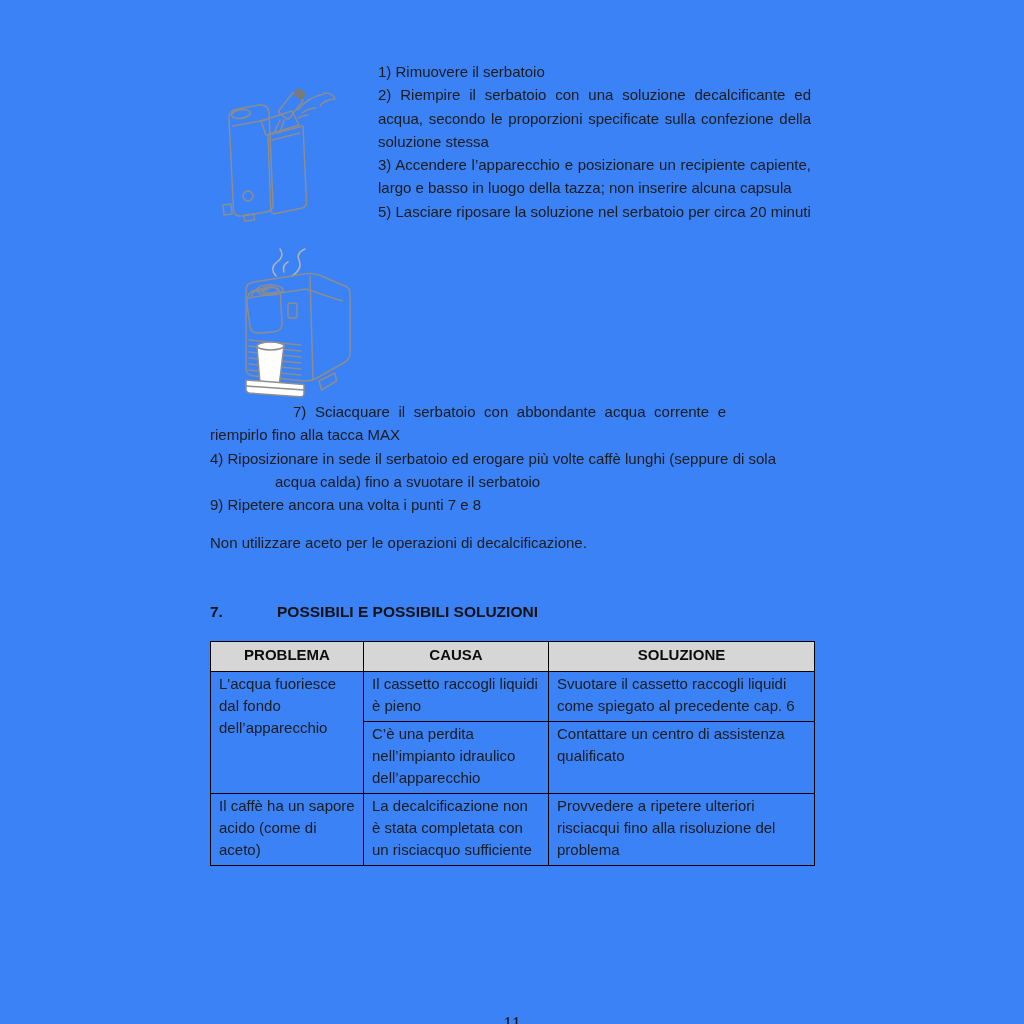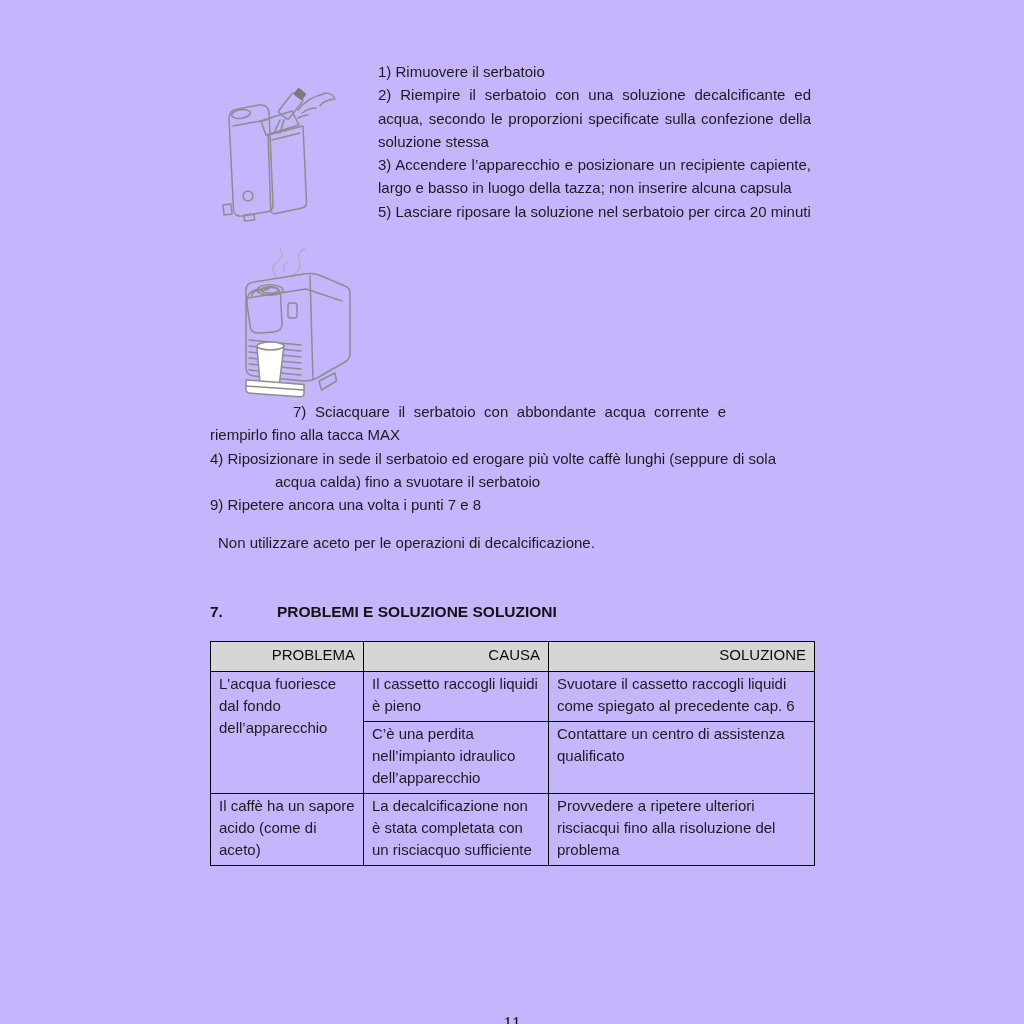--- a/index.html
+++ b/index.html
@@ -1,47 +1,47 @@
 <!DOCTYPE html>
 <html><head>
 <meta charset="utf-8">
 <style>
   html,body{margin:0;padding:0;}
   body{
     width:1024px;height:1024px;background:#ffffff;position:relative;
     font-family:"Liberation Sans",sans-serif;color:#1c1c1c;
     -webkit-font-smoothing:antialiased;
   }
-  .page{position:absolute;inset:0;background:#c4b5fd;overflow:hidden;}
+  .page{position:absolute;inset:0;background:#3b82f6;overflow:hidden;}
 
   
   .steps-block{position:absolute;left:210px;top:60px;width:601px;font-size:15px;line-height:23.3px;}
   .steps-top{display:flex;min-height:339px;}
   .figures-col{width:168px;flex:none;}
   .steps-col{width:433px;flex:none;text-align:justify;}
   .steps-col p{margin:0;}
   .fig1{margin:24px 0 0 4px;display:block;}
   .fig2{margin:16px 0 0 6px;display:block;}
   p.step{margin:0;}
   .step7{margin-left:85px;width:516px;text-indent:83px;text-align:justify;}
   .step8{margin-left:35px;width:566px;padding-left:65px;box-sizing:border-box;text-indent:-65px;text-align:justify;}
   .step9{margin-left:35px;}
   .step10,.step11{margin-left:38px;}
-  .note{margin-left:8px;}
+  .note{margin-left:0;}
 
   
   .section-heading{position:absolute;left:210px;top:603px;font-size:15.5px;font-weight:bold;color:#111;}
   .sec-num{display:inline-block;width:67px;}
 
   
   .trouble-table{position:absolute;left:210px;top:641px;border-collapse:collapse;table-layout:fixed;
     width:604px;font-size:15px;line-height:22px;}
   .trouble-table th,.trouble-table td{border:1.6px solid #000;vertical-align:top;
     padding:1px 8px 4px 8px;word-wrap:break-word;}
-  .trouble-table th{background:#d6d6d6;text-align:right;font-weight:normal;height:23px;padding-top:2px;color:#0d0d0d;}
+  .trouble-table th{background:#d6d6d6;text-align:center;font-weight:bold;height:23px;padding-top:2px;color:#0d0d0d;}
   .col-problema{width:153px;}
   .col-causa{width:185px;}
   .col-soluzione{width:266px;}
 
   
   .page-number{position:absolute;left:0;right:0;top:1014px;text-align:center;
     font-family:"Liberation Serif",serif;font-size:18px;color:#111;}
 
   
   .lineart{stroke:#8d8d8d;fill:none;stroke-width:1.5;stroke-linecap:round;stroke-linejoin:round;}
@@ -122,21 +122,21 @@
         <p class="step">5) Lasciare riposare la soluzione nel serbatoio per circa 20 minuti</p>
       </div>
     </div>
     <p class="step step7">7) Sciacquare il serbatoio con abbondante acqua corrente e riempirlo fino alla tacca MAX</p>
     <p class="step step8">4) Riposizionare in sede il serbatoio ed erogare più volte caffè lunghi (seppure di sola acqua calda) fino a svuotare il serbatoio</p>
     <p class="step step9">9) Ripetere ancora una volta i punti 7 e 8</p>
     <p class="note">Non utilizzare aceto per le operazioni di decalcificazione.</p>
   </div>
 
   <div class="section-heading">
-    <span class="sec-num">7.</span><span>PROBLEMI E SOLUZIONE SOLUZIONI</span>
+    <span class="sec-num">7.</span><span>POSSIBILI E POSSIBILI SOLUZIONI</span>
   </div>
 
   <table class="trouble-table">
     <colgroup>
       <col class="col-problema">
         <col class="col-causa">
         <col class="col-soluzione">
     </colgroup>
     <tbody>
         <tr>

